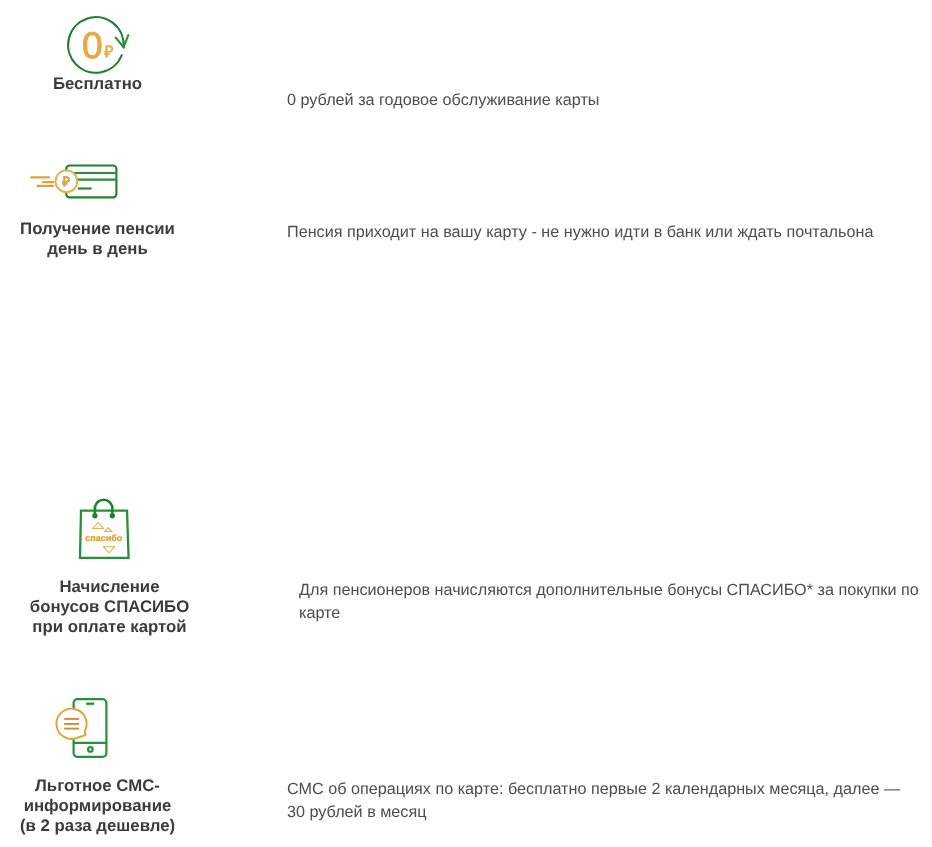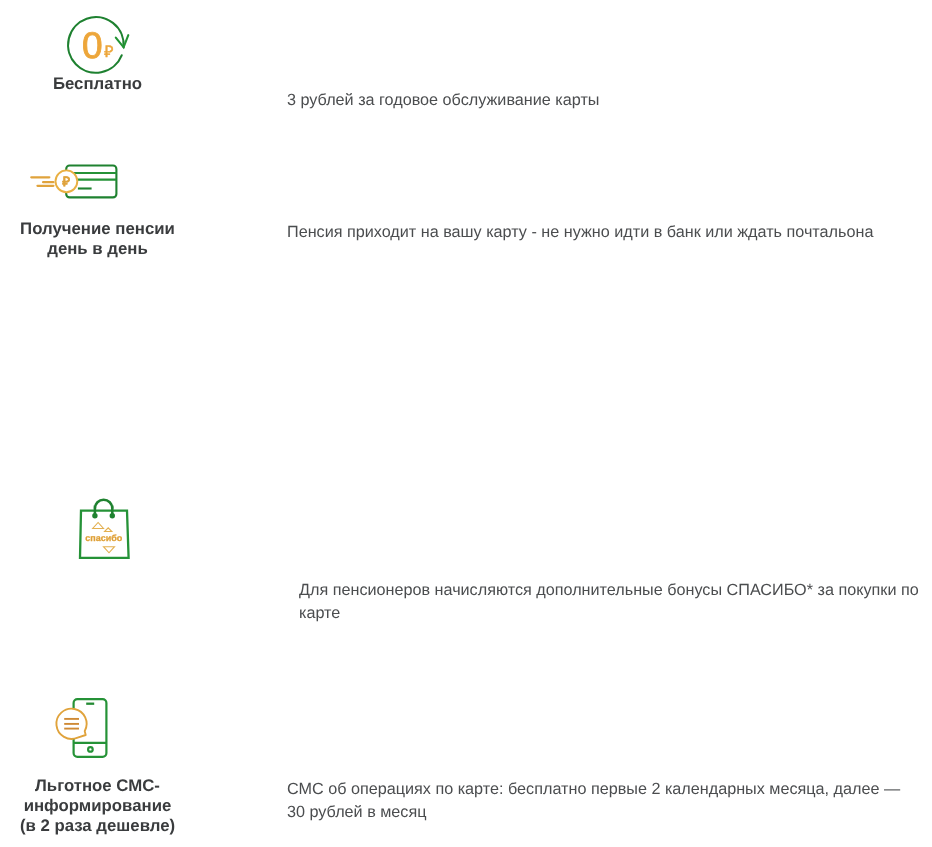--- a/index.html
+++ b/index.html
@@ -100,21 +100,21 @@
 <div class="features">
 
   <div class="feature-row" style="top:0px;height:150px;">
     <svg class="feature-icon" width="72" height="72" viewBox="0 0 72 72" style="left:59.6px;top:9.1px;">
       <path d="M61.7 46.3 A27.8 27.8 0 1 1 63.6 38.3" fill="none" stroke="#1e8130" stroke-width="2.1" stroke-linecap="round"></path>
       <path d="M55.8 28.6 L63.6 38.3 L68.3 26.2" fill="none" stroke="#229434" stroke-width="2.1" stroke-linecap="round" stroke-linejoin="miter"></path>
       <text class="icon-zero" x="32.3" y="49.3">0</text>
       <text class="icon-rub" x="49.0" y="48.1">₽</text>
     </svg>
     <div class="feature-title" style="top:74px;">Бесплатно</div>
-    <div class="feature-desc" style="top:89px;">3 рублей за годовое обслуживание карты</div>
+    <div class="feature-desc" style="top:89px;">0 рублей за годовое обслуживание карты</div>
   </div>
 
   <div class="feature-row" style="top:0px;height:180px;">
     <svg class="feature-icon" width="110" height="60" viewBox="0 0 110 60" style="left:18px;top:152px;">
       <g stroke="#e0a33c" stroke-width="2.3" stroke-linecap="round" fill="none">
         <path d="M13.3 25.3 L31.3 25.3"></path>
         <path d="M25.1 30.2 L35.4 30.2"></path>
         <path d="M19.5 33.8 L35.4 33.8"></path>
       </g>
       <rect x="48.2" y="13.5" width="50.2" height="31.9" rx="3.4" ry="3.4" fill="#ffffff" stroke="#1f8230" stroke-width="2.1"></rect>
@@ -133,20 +133,21 @@
       <path d="M26.9 14.4 A8.7 8.7 0 0 1 44.3 14.4" fill="none" stroke="#1f8230" stroke-width="2.5" stroke-linecap="butt"></path>
       <path d="M13.0 16.6 L59.0 16.6 L60.6 63.8 L12.0 63.8 Z" fill="#ffffff" stroke="#259237" stroke-width="2.3" stroke-linejoin="miter"></path>
       <path d="M26.9 11.5 L26.9 21.8 M44.3 11.5 L44.3 21.8" fill="none" stroke="#1f8230" stroke-width="2.5"></path>
       <circle cx="26.9" cy="21.8" r="2.7" fill="#1f8230"></circle>
       <circle cx="44.3" cy="21.8" r="2.7" fill="#1f8230"></circle>
       <path d="M24.7 34.5 L35.5 34.5 L30.1 28.5 Z" fill="none" stroke="#e3b050" stroke-width="1.1" stroke-linejoin="miter"></path>
       <path d="M36.6 37.5 L43.8 37.5 L40.2 33.9 Z" fill="none" stroke="#e3b050" stroke-width="1.1" stroke-linejoin="miter"></path>
       <path d="M35.5 52.7 L46.5 52.7 L41.0 58.8 Z" fill="none" stroke="#e3b050" stroke-width="1.1" stroke-linejoin="miter"></path>
       <text class="icon-spasibo" x="35.8" y="47.0">спасибо</text>
     </svg>
+    <div class="feature-title" style="top:577px;">Начисление<br>бонусов СПАСИБО<br>при оплате картой</div>
     <div class="feature-desc" style="top:579px;">Для пенсионеров начисляются дополнительные бонусы СПАСИБО* за покупки по<br>карте</div>
   </div>
 
   <div class="feature-row" style="top:0px;height:167px;">
     <svg class="feature-icon" width="72" height="80" viewBox="0 0 72 80" style="left:50px;top:694px;">
       <rect x="23.6" y="5.1" width="32.8" height="57.7" rx="3.8" ry="3.8" fill="#ffffff" stroke="#259237" stroke-width="2.2"></rect>
       <path d="M36.2 9.7 L44.2 9.7" stroke="#238a33" stroke-width="2.3" stroke-linecap="butt"></path>
       <path d="M23.6 48.8 L56.4 48.8" stroke="#259237" stroke-width="2.2"></path>
       <circle cx="40.4" cy="55.4" r="2.3" fill="none" stroke="#259237" stroke-width="2.2"></circle>
       <path d="M27.64 43.59 A15.1 15.1 0 1 1 34.71 37.12 L35.70 41.00 Z" fill="#ffffff" stroke="#e0a33c" stroke-width="1.9" stroke-linejoin="round"></path>

